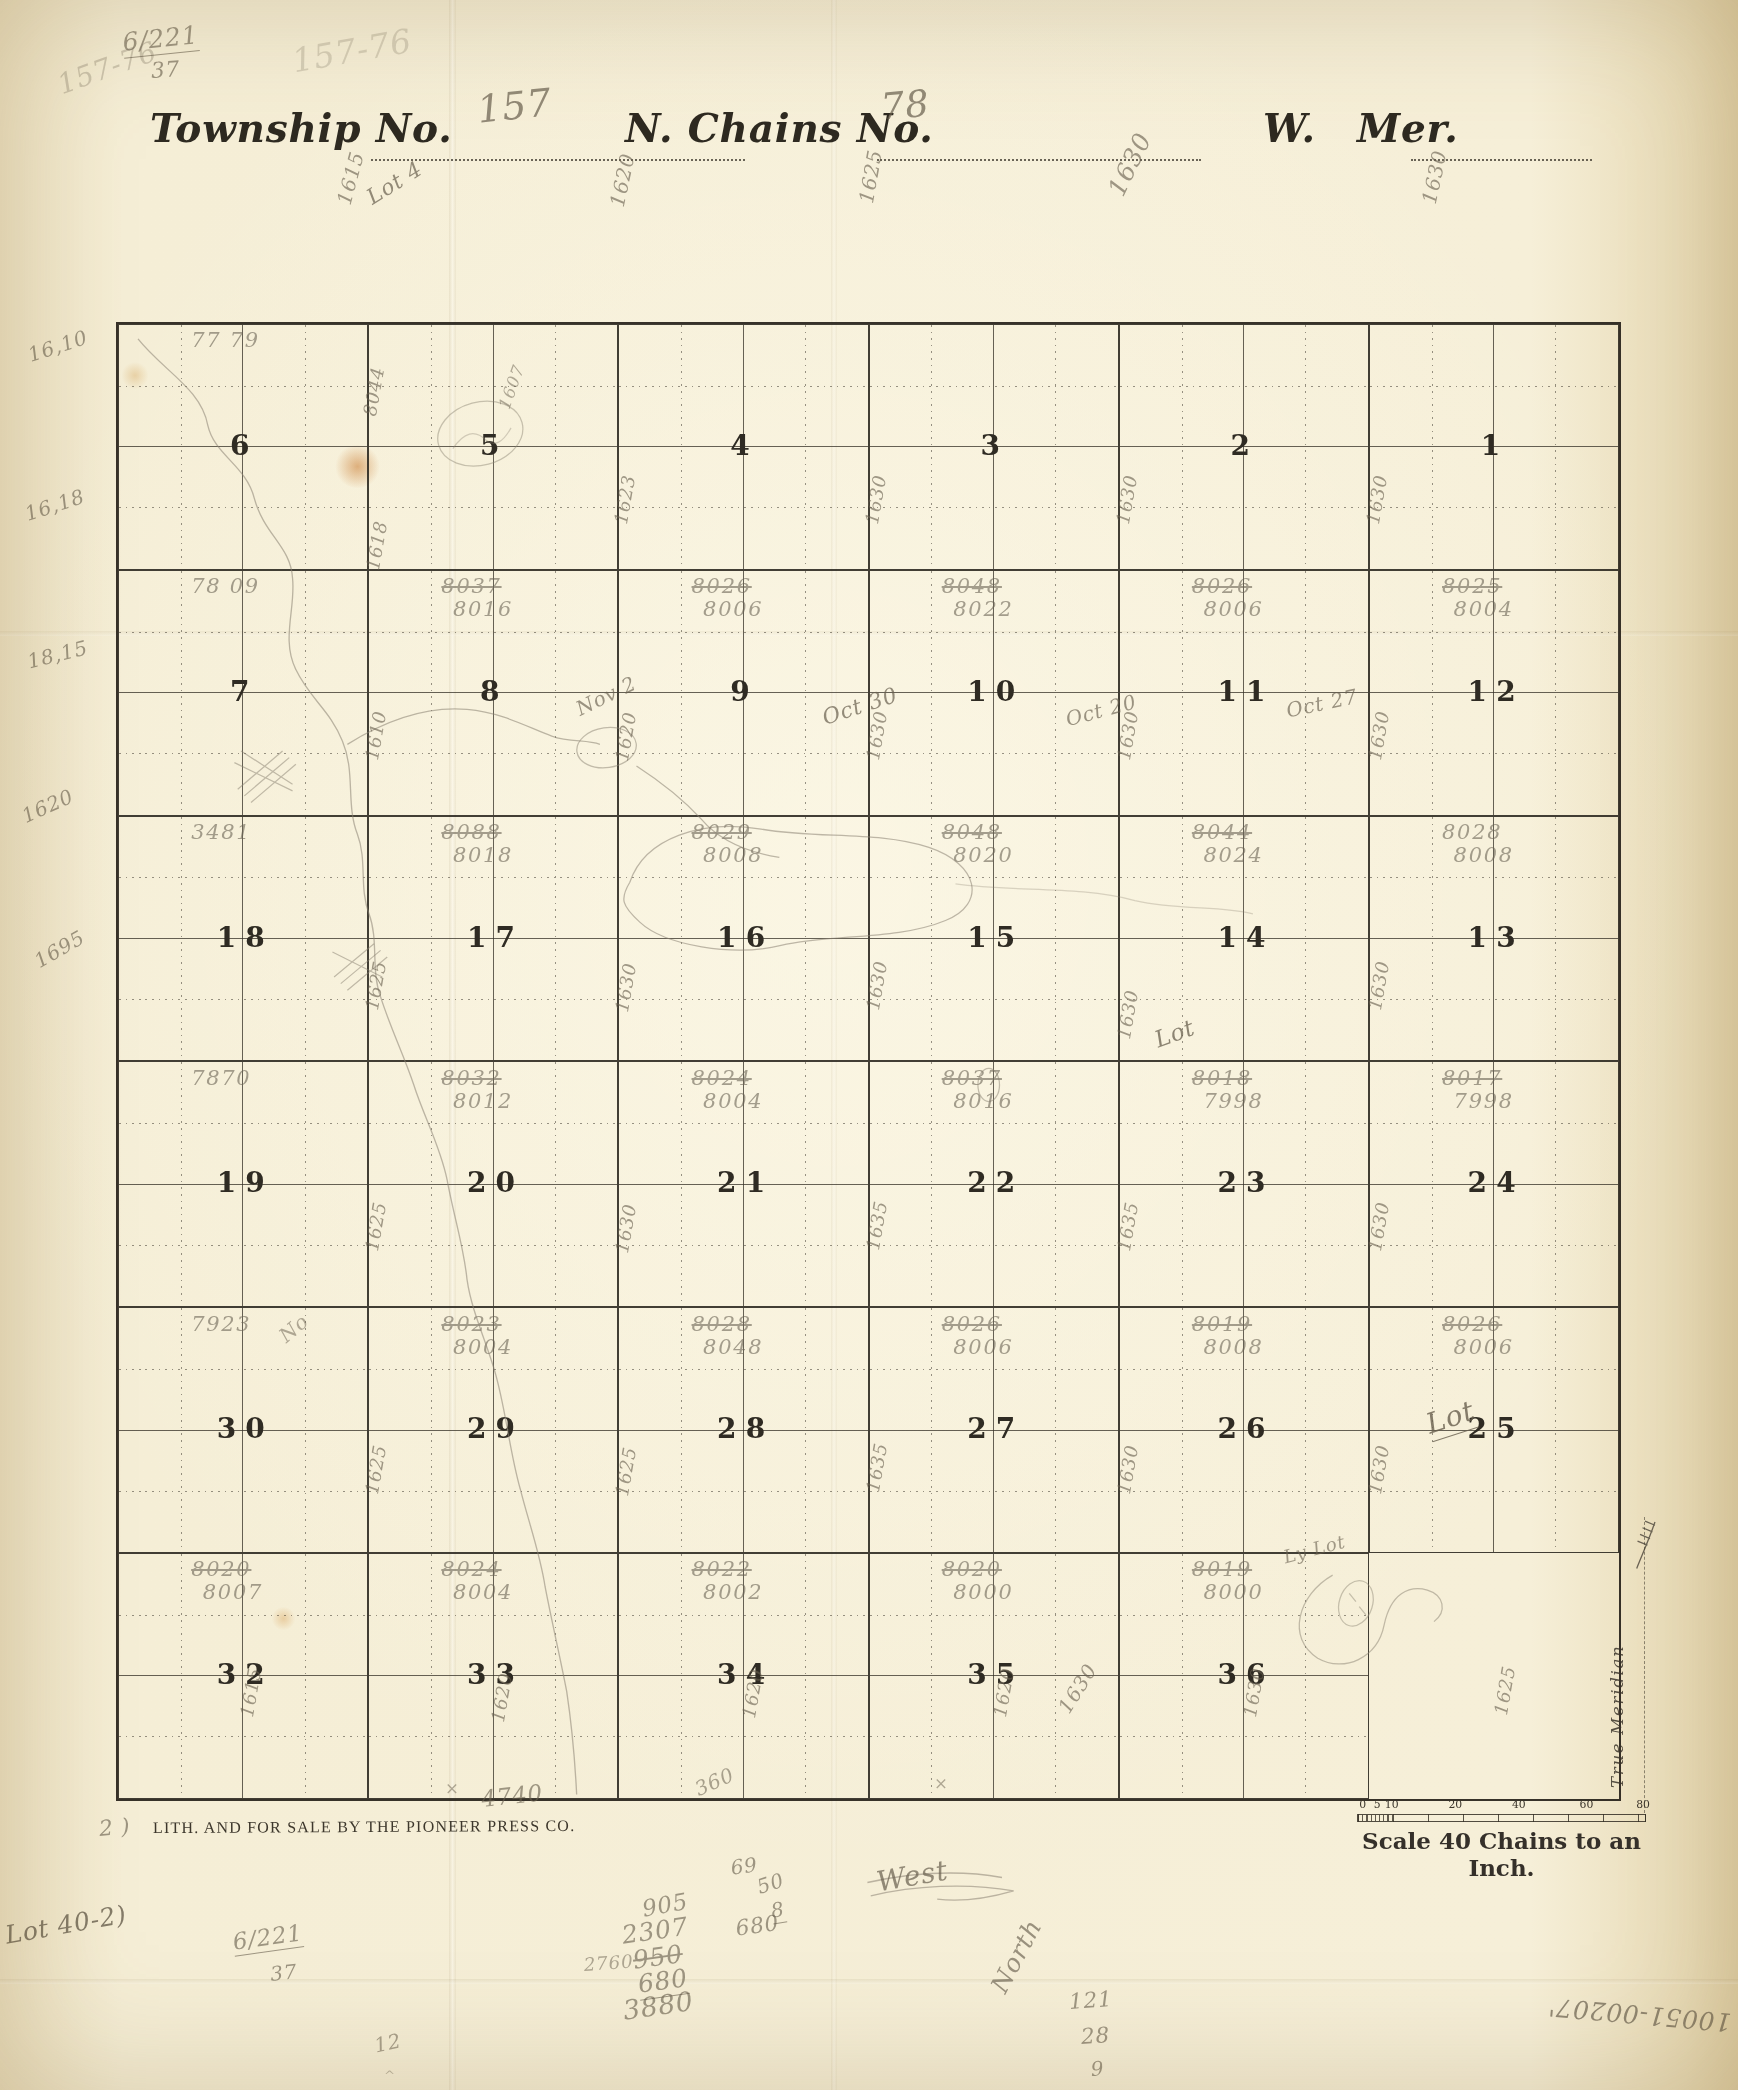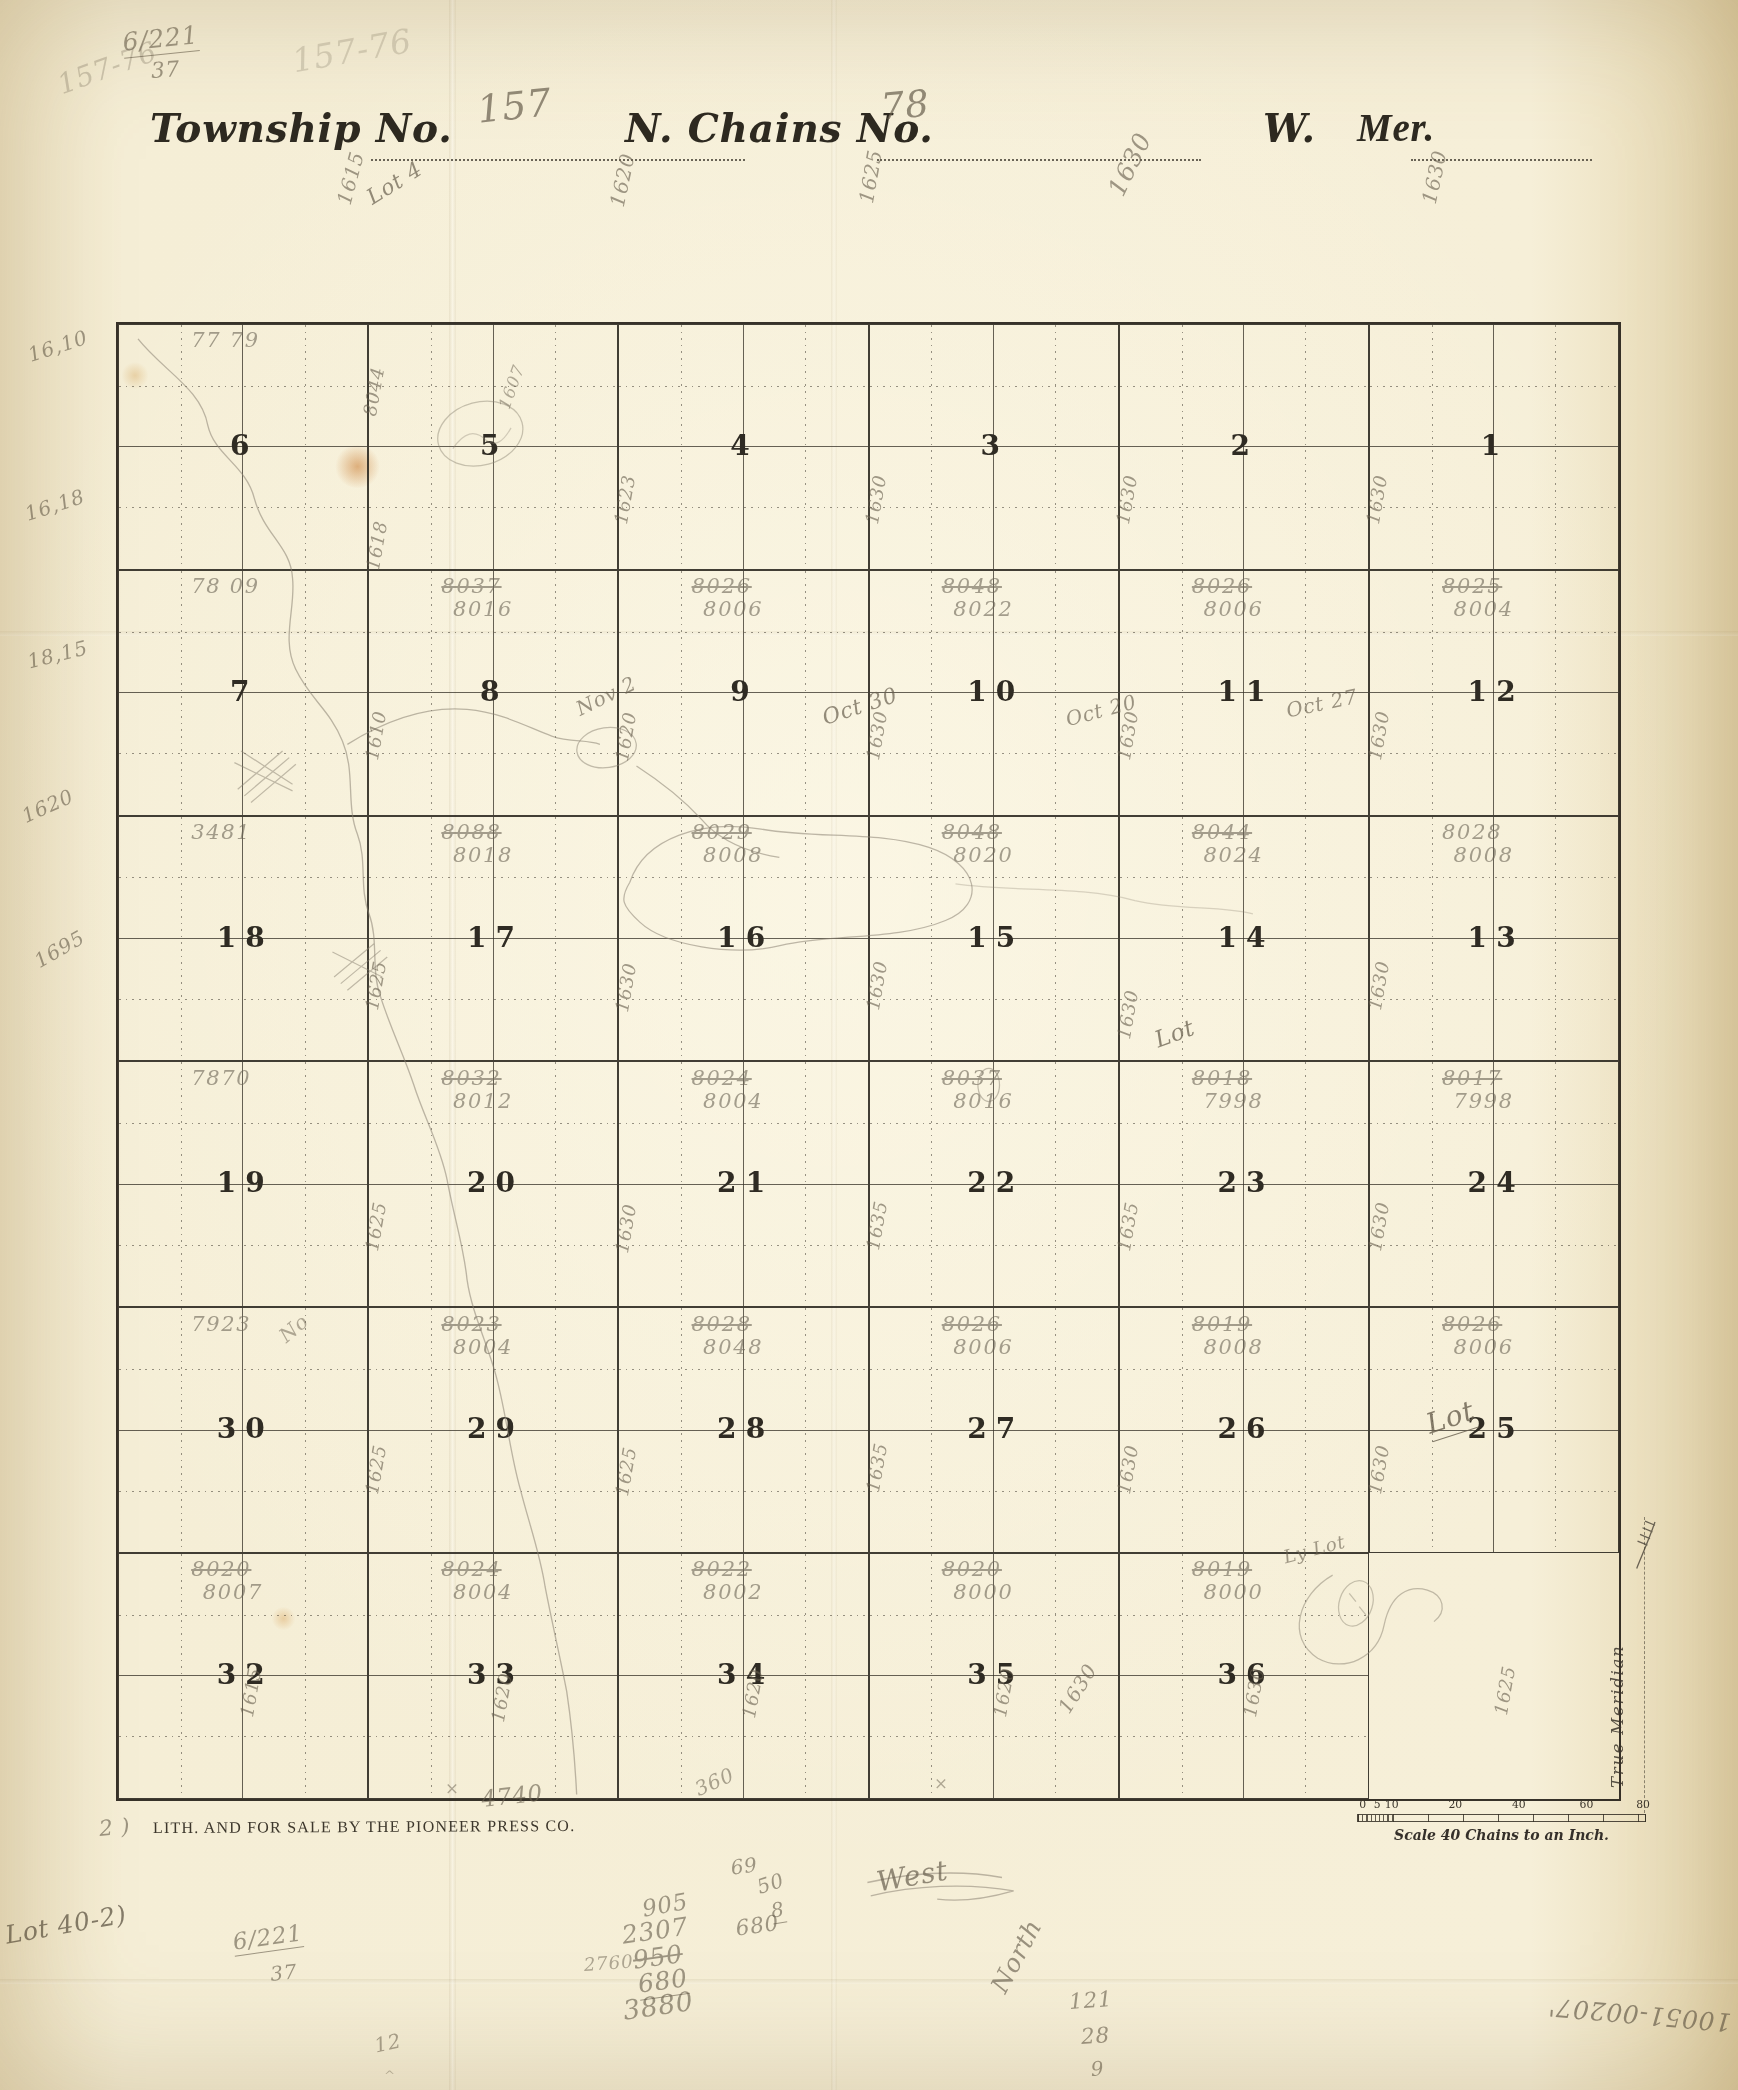--- a/index.html
+++ b/index.html
@@ -58,21 +58,21 @@
 
   
   #publisher{position:absolute;left:153px;top:1818px;font-size:16px;letter-spacing:1.2px;color:#3d372c;font-family:"Liberation Serif",serif;transform:rotate(-.3deg);}
   #scalebox{position:absolute;left:1357px;top:1798px;width:289px;}
   #scale-labels{position:relative;height:13.3px;font-size:10.8px;color:#3b352b;}
   #scale-labels span{position:absolute;transform:translateX(-50%);}
   #scalebar{position:relative;margin-top:2.5px;height:5.8px;border:1.2px solid rgba(52,46,36,.85);box-sizing:content-box;
     background:repeating-linear-gradient(90deg, rgba(59,53,43,.85) 0 1.2px, transparent 1.2px 35px);}
   #scalebar .dense{position:absolute;left:0;top:0;width:13%;height:100%;
     background:repeating-linear-gradient(90deg, rgba(59,53,43,.8) 0 1.2px, transparent 1.2px 4.2px);}
-  #scale-caption{margin-top:5px;text-align:center;font-style:italic;font-weight:700;font-size:14px;color:#35302a;}
+  #scale-caption{margin-top:5px;text-align:center;font-weight:700;font-size:23px;color:#35302a;}
   #true-meridian{position:absolute;left:1608px;top:1788px;transform:rotate(-90deg);transform-origin:left top;
     font-style:italic;font-size:16.6px;letter-spacing:1.7px;color:#3b352b;opacity:.85;white-space:nowrap;}
   #meridian-line{position:absolute;left:1644px;top:1517px;height:296px;border-left:1.2px dashed rgba(59,53,43,.55);}
 
   svg.overlay{position:absolute;left:0;top:0;pointer-events:none;}
 </style>
 </head>
 <body>
 
 <div id="paper">
@@ -85,21 +85,21 @@
   <div class="stain" style="left:121px;top:362px;width:28px;height:26.6px;background:radial-gradient(circle,rgba(205,145,55,.3),rgba(205,145,55,0) 70%);"></div>
   <div class="stain" style="left:271px;top:1607px;width:25px;height:23px;background:radial-gradient(circle,rgba(210,145,60,.35),rgba(210,145,60,0) 70%);"></div>
 
   <span class="ptitle" style="left:150px;top:105px;">Township No.</span>
   <div class="dotline" style="left:371px;top:159px;width:374px;"></div>
   <span class="pencil" style="left:475px;top:88px;font-size:38px;opacity:.7;transform:rotate(-6deg);">157</span>
   <span class="ptitle" style="left:625px;top:105px;">N. Chains No.</span>
   <div class="dotline" style="left:877px;top:159px;width:324px;"></div>
   <span class="pencil" style="left:879px;top:86px;font-size:37px;opacity:.7;transform:rotate(-5deg);">78</span>
   <span class="ptitle" style="left:1263px;top:105px;">W.</span>
-  <span class="ptitle" style="left:1357px;top:105px;font-family:Liberation Serif, serif;">Mer.</span>
+  <span class="ptitle" style="left:1357px;top:105px;">Mer.</span>
   <div class="dotline" style="left:1411px;top:159px;width:181px;"></div>
 
   <div id="grid">
       <div class="section">
         <div class="sec-top">
           <div>77 79</div>
         </div>
         <span class="sec-num">6</span>
       </div>
       <div class="section">

